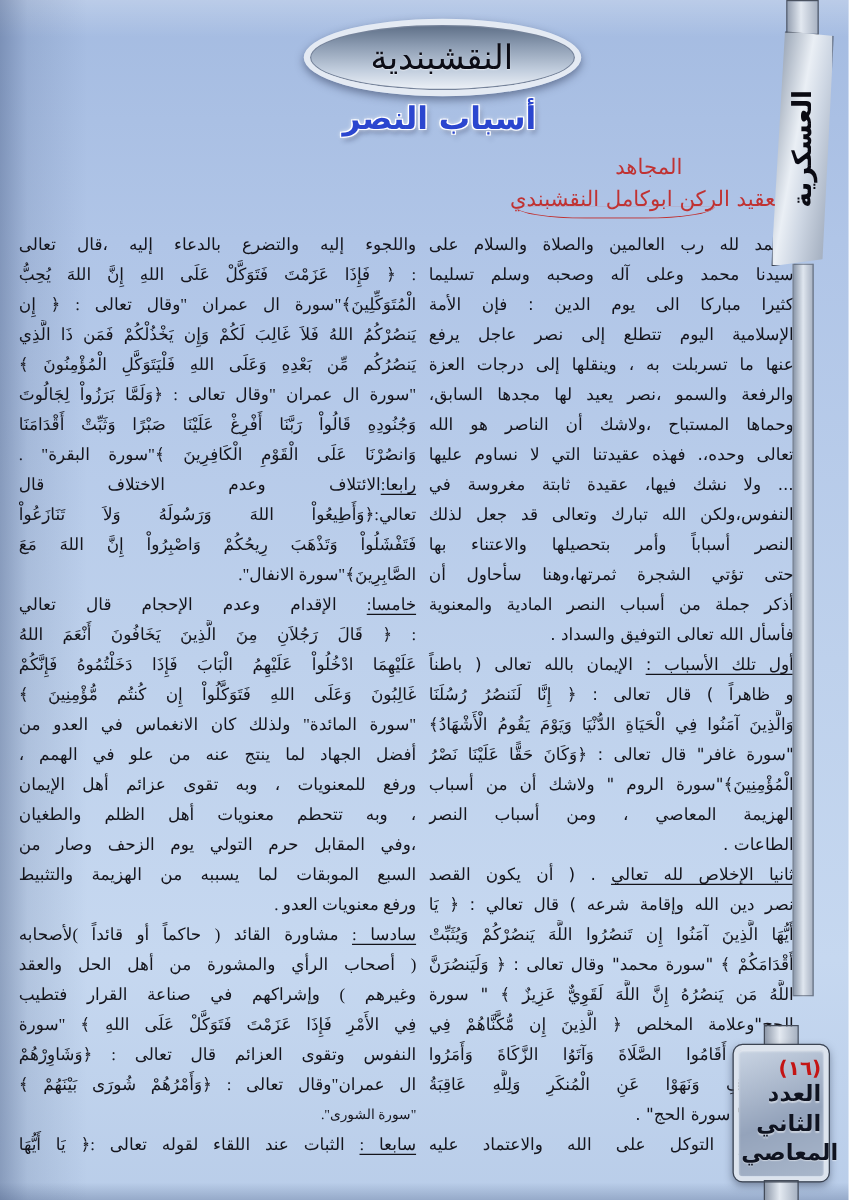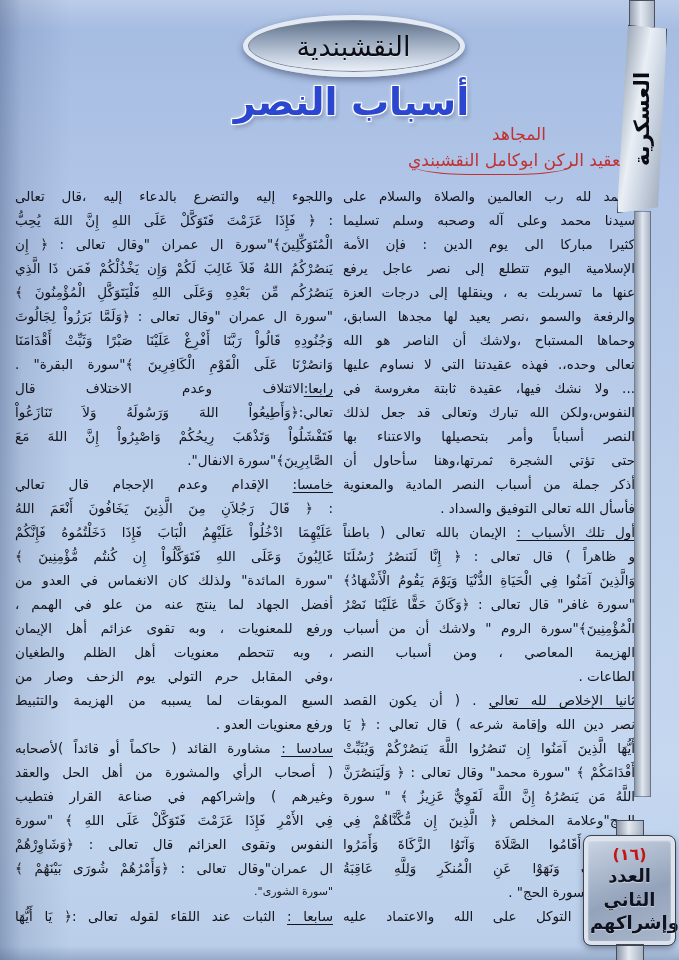--- a/index.html
+++ b/index.html
@@ -24,40 +24,40 @@
     background:linear-gradient(180deg,#5d6e86 0%,#8c9cb2 32%,#c2cede 70%,#eef2f8 100%);
     box-shadow:0 3px 7px rgba(35,45,75,.5),inset 0 0 0 1px #76839a;
     display:flex;align-items:center;justify-content:center;
   }
   .oval-text{
     font-size:27px;font-weight:normal;color:#0c0c15;letter-spacing:1px;
     text-shadow:0 1px 1px rgba(255,255,255,.55);
   }
   .title{
     position:absolute;top:80px;left:50%;transform:translateX(calc(-50% + 12px));
-    margin:0;z-index:2;font-size:38px;font-weight:bold;color:var(--title-blue,#2b46cf);
+    margin:0;z-index:2;font-size:25px;font-weight:bold;color:var(--title-blue,#2b46cf);
     text-shadow:-1px -1px 0 #fff,1px -1px 0 #fff,-1px 1px 0 #fff,1px 1px 0 #fff,0 0 4px #fff,2px 3px 4px rgba(20,30,70,.35);
     white-space:nowrap;
   }
   .author{
     position:absolute;top:121px;right:40px;width:240px;z-index:2;
     text-align:center;color:var(--author-red,#c03232);font-size:17px;line-height:1.55;
   }
   .a2{position:relative;display:inline-block;white-space:nowrap;}
   .a2::after{
     content:"";position:absolute;left:2%;right:26%;bottom:-1px;height:9px;
     border-bottom:1.4px solid currentColor;border-radius:0 0 50% 50%/0 0 14px 14px;
   }
   
   .cols{
     position:absolute;top:184px;left:0;right:0;z-index:1;
     display:flex;gap:10px;padding:0 44px 0 15px;
   }
   .colR{width:292px;flex:none;}
-  .colL{flex:1;min-width:0;}
+  .colL{flex:1;min-width:0;font-family:Liberation Serif, serif;}
   .line{
     font-size:13.5px;line-height:24px;height:24px;color:#14141b;
     text-align:justify;text-align-last:justify;white-space:nowrap;overflow:hidden;
   }
   .line.end{text-align-last:right;}
   .line.sm{font-size:11px;}
   .ul{text-decoration:underline;text-underline-offset:3px;}
   
   .ribbon{position:absolute;top:0;right:5px;width:64px;height:824px;z-index:5;}
   .ribbon-stem{width:24px;height:30px;margin:0 auto;background:linear-gradient(90deg,#96a1b2,#e2e8f0 45%,#a9b3c3);border:1px solid #4a5260;}
@@ -73,21 +73,21 @@
     position:absolute;top:50%;left:50%;width:180px;
     transform:translate(-50%,-50%) rotate(-90deg);
     text-align:center;font-size:21px;font-weight:bold;color:#0a0a12;letter-spacing:1px;
   }
   .ribbon-tail{
     width:15px;height:584px;margin:-2px auto 0;
     background:linear-gradient(90deg,#8d99ab,#dfe6ef 50%,#aab4c4);
     border:1px solid rgba(70,80,100,.55);
   }
   
-  .plaque{position:absolute;right:3px;top:820px;width:93px;z-index:6;text-align:center;}
+  .plaque{position:absolute;right:15px;top:820px;width:78px;z-index:6;text-align:right;}
   .plaque-tab{width:26px;height:15px;margin:0 auto;background:linear-gradient(90deg,#8e99aa,#e3e9f1 45%,#a7b2c2);border:1px solid #444c5a;}
   .plaque-body{
     margin:-1px 1px;border:4px solid #dce3ed;outline:1px solid #3c4452;border-radius:7px;
     background:linear-gradient(160deg,#c9d4e3,#94a3bb 55%,#a9b7cb);
     box-shadow:0 3px 7px rgba(25,35,60,.5),inset 0 1px 2px rgba(255,255,255,.6);
     padding:5px 2px 7px;
   }
   .plaque-num{color:var(--issue-red,#c41414);font-weight:bold;font-size:16px;line-height:1.2;}
   .plaque-line{font-weight:bold;font-size:18px;color:#0f1320;line-height:1.3;text-shadow:0 1px 1px rgba(255,255,255,.45);}
 </style>
@@ -184,17 +184,17 @@
     </div>
     <div class="ribbon-tail"></div>
   </aside>
 
   <aside class="plaque">
     <div class="plaque-tab top"></div>
     <div class="plaque-body">
       <div class="plaque-num">(١٦)</div>
       <div class="plaque-line">العدد</div>
       <div class="plaque-line">الثاني</div>
-      <div class="plaque-line">وإشراكهم</div>
+      <div class="plaque-line">المعاصي</div>
     </div>
     <div class="plaque-tab bottom"></div>
   </aside>
 </div>
 
 </body></html>

